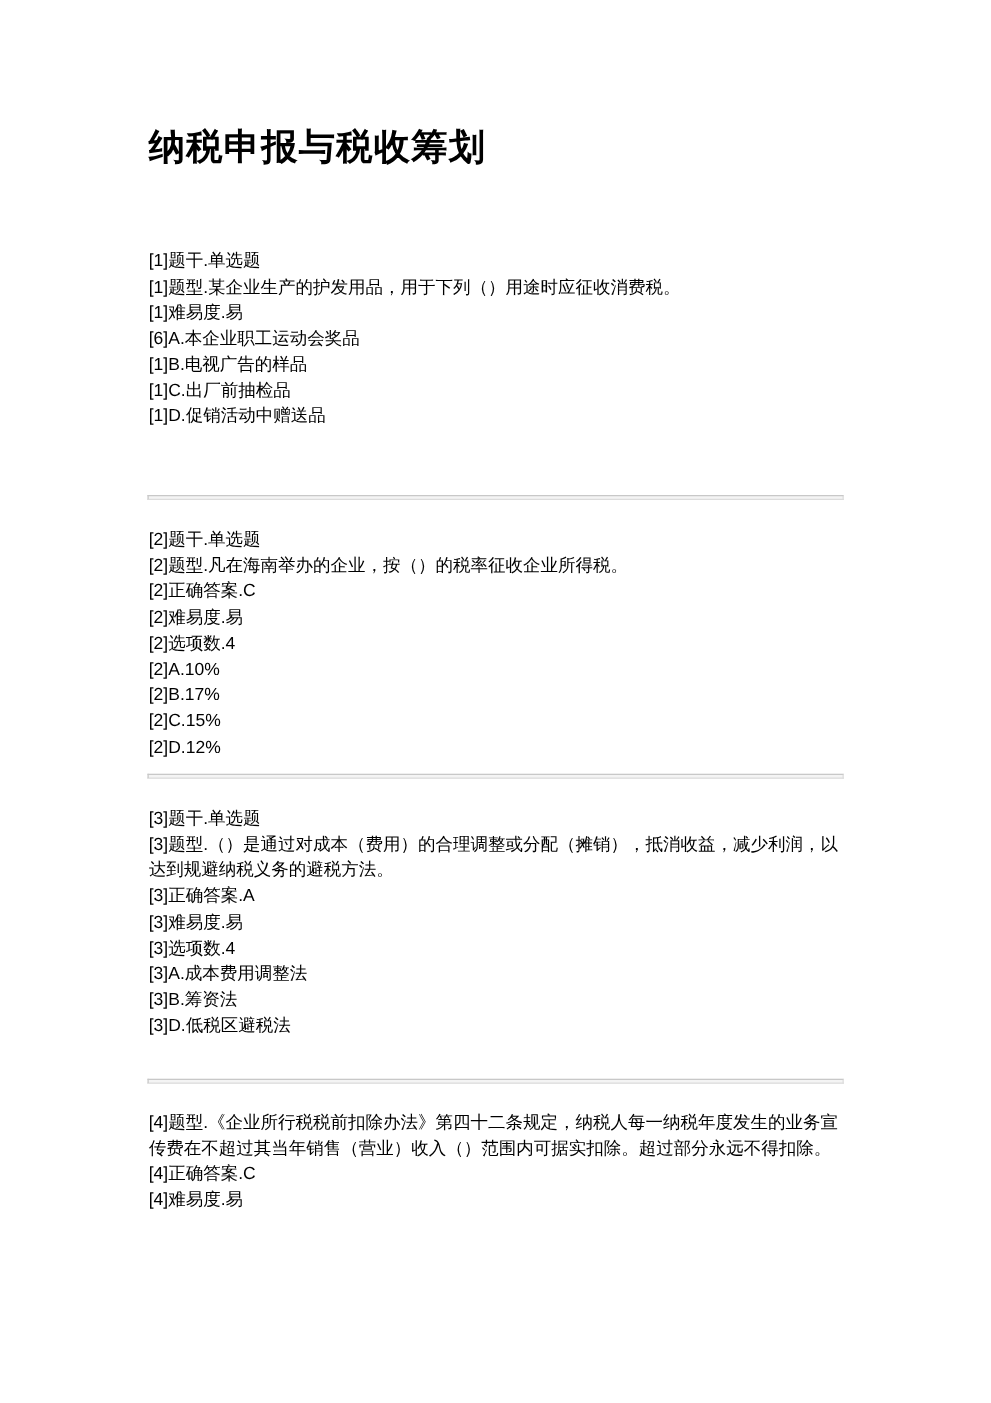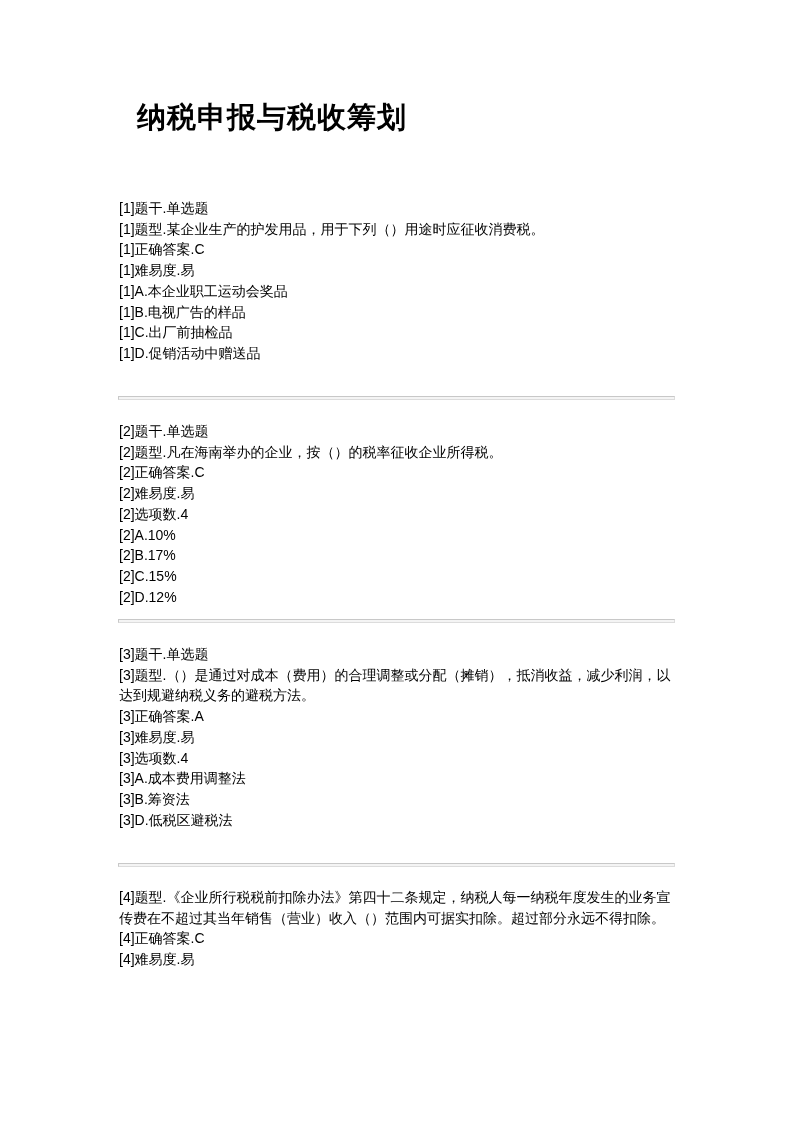--- a/index.html
+++ b/index.html
@@ -16,21 +16,21 @@
     }
     .page {
       position: absolute;
       left: 119px;
       top: 0;
       width: 556px;
     }
     .doc-title {
       position: absolute;
       top: 97px;
-      left: 18px;
+      left: 0;
       margin: 0;
       font-family: "DejaVu Sans", "Liberation Sans", sans-serif;
       font-size: 29px;
       font-weight: bold;
       letter-spacing: 1px;
       line-height: 40px;
       white-space: nowrap;
     }
     .question {
       position: absolute;
@@ -60,23 +60,22 @@
 </head>
 <body>
 
 <div class="page">
 
   <h1 class="doc-title">纳税申报与税收筹划</h1>
 
   <div class="question" style="top:198px;">
     <p class="line">[1]题干.单选题</p>
     <p class="line">[1]题型.某企业生产的护发用品，用于下列（）用途时应征收消费税。</p>
-    <p class="line">[1]正确答案.C</p>
     <p class="line">[1]难易度.易</p>
-    <p class="line">[1]A.本企业职工运动会奖品</p>
+    <p class="line">[6]A.本企业职工运动会奖品</p>
     <p class="line">[1]B.电视广告的样品</p>
     <p class="line">[1]C.出厂前抽检品</p>
     <p class="line">[1]D.促销活动中赠送品</p>
   </div>
   <div class="sep" style="top:396px;"></div>
 
   <div class="question" style="top:421px;">
     <p class="line">[2]题干.单选题</p>
     <p class="line">[2]题型.凡在海南举办的企业，按（）的税率征收企业所得税。</p>
     <p class="line">[2]正确答案.C</p>

